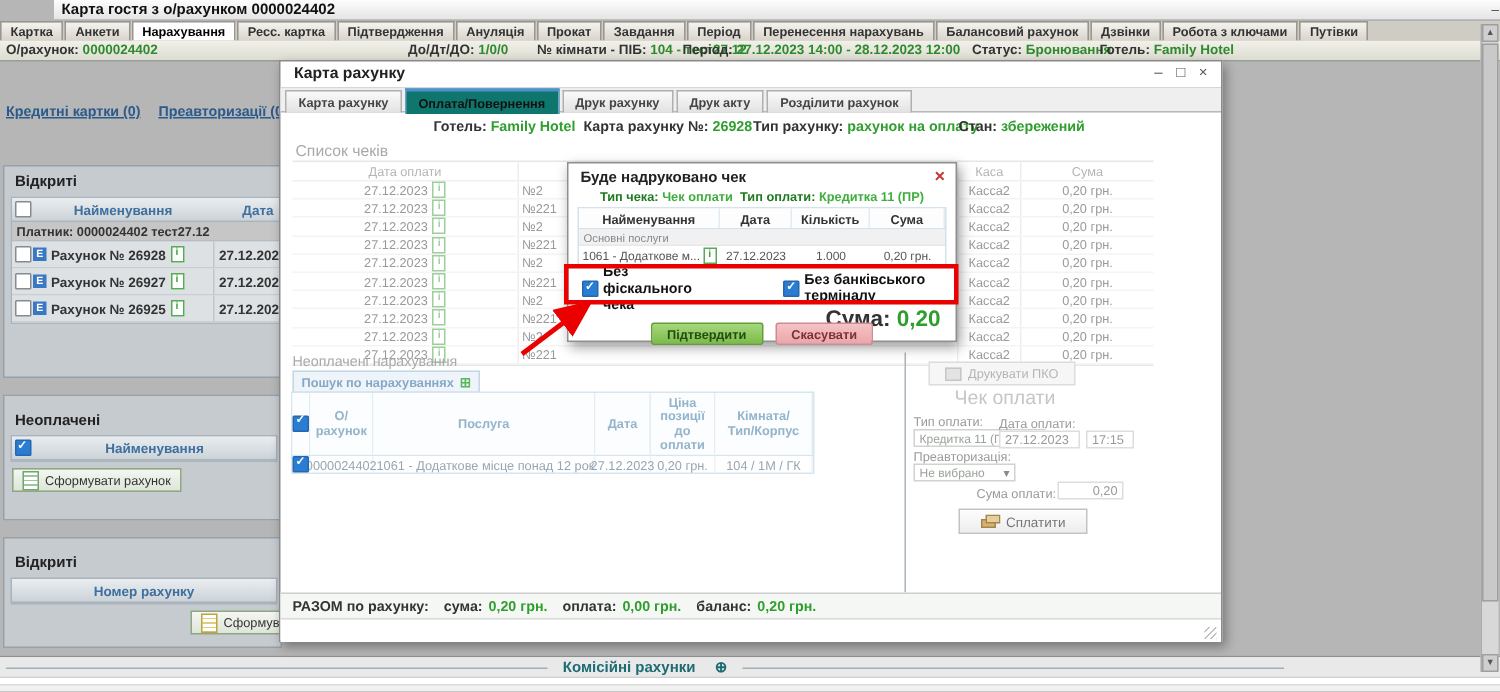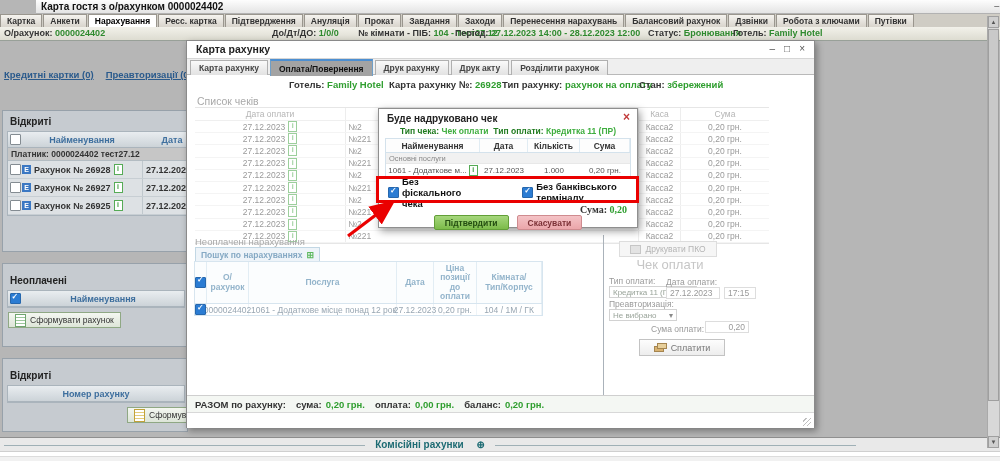--- a/index.html
+++ b/index.html
@@ -88,21 +88,21 @@
   .dialog{position:absolute;left:186px;top:40px;width:629px;height:388px;background:#fff;
           border:1px solid #8a8a8a;box-shadow:2px 3px 7px rgba(0,0,0,.35);z-index:10;box-sizing:border-box;}
   .dtitle{position:absolute;left:0;top:0;width:100%;height:17px;border-bottom:1px solid #d6d6d6;}
   .dtitle .t{position:absolute;left:9px;top:2px;font-size:10.5px;font-weight:bold;color:#222;}
   .dctl{position:absolute;right:9px;top:2px;display:flex;gap:9px;color:#555;font-size:10px;line-height:11px;}
   .dtabs{position:absolute;left:0;top:18px;width:100%;height:16px;background:#efefef;
          border-bottom:1px solid #b9b9b9;display:flex;padding-left:3px;box-sizing:border-box;}
   .dtab{height:14px;margin:1px 2px 0 0;padding:0 8px;display:flex;align-items:center;
         background:linear-gradient(#fafafa,#e2e2e2);border:1px solid #b0b0b0;border-bottom:none;
         font-size:8.5px;font-weight:bold;color:#444;white-space:nowrap;}
-  .dtab.active{background:#a3a3a3;color:#111;border-color:#6f9fc8;border-top:2px solid #4d8fd1;height:15px;margin-top:0;}
+  .dtab.active{background:#0f766e;color:#111;border-color:#6f9fc8;border-top:2px solid #4d8fd1;height:15px;margin-top:0;}
   .dinfo{position:absolute;left:0;top:34px;width:100%;height:18px;font-size:9.5px;}
   .dpair{position:absolute;top:4px;white-space:nowrap;}
   .dpair b{color:#333;} .dpair .v{color:#2f9e2f;font-weight:bold;}
   .dpair:nth-of-type(1){left:102px;} .dpair:nth-of-type(2){left:202px;}
   .dpair:nth-of-type(3){left:315px;} .dpair:nth-of-type(4){left:452px;}
 
   .seclabel{position:absolute;color:#a9a9a9;font-size:10.5px;}
 
   
   .ckt{position:absolute;left:8px;top:66px;width:574px;border-top:1px solid #e6e6e6;
@@ -165,21 +165,21 @@
   .mthead div{height:13px;display:flex;align-items:center;justify-content:center;font-weight:bold;color:#333;
               font-size:8.5px;border-right:1px solid #e1ecf3;background:#fdfdfd;}
   .mthead{border-bottom:1px solid #d4e2ec;}
   .mgroup{height:10px;background:#f1f1f1;color:#888;font-size:7.5px;display:flex;align-items:center;
           padding-left:3px;border-bottom:1px solid #e8e8e8;}
   .mrow div{height:12px;display:flex;align-items:center;justify-content:center;gap:2px;}
   .mcbrow{position:absolute;left:0;top:72px;width:100%;height:22px;display:flex;align-items:center;}
   .mcb{display:flex;align-items:center;gap:3px;font-size:9.5px;font-weight:bold;color:#111;}
   .mcb .cbx{margin:0;}
   .mcb1{margin-left:9px;} .mcb2{margin-left:42px;}
-  .msum{position:absolute;right:10px;top:95px;font-size:10px;font-family:Liberation Serif, serif;}
+  .msum{position:absolute;right:10px;top:95px;font-size:15px;}
   .msum b{color:#333;} .msum .v{color:#2f9e2f;font-weight:bold;}
   .mbtns{position:absolute;left:0;top:106px;width:100%;display:flex;justify-content:center;gap:8px;}
   .btnc{height:13px;padding:0 10px;display:flex;align-items:center;font-size:8.5px;font-weight:bold;
         border-radius:2px;cursor:pointer;}
   .btn-confirm{background:linear-gradient(#a6d77d,#7cbb4a);border:1px solid #629f37;color:#234d10;}
   .btn-cancel{background:linear-gradient(#f4c3c6,#eba6aa);border:1px solid #cf8b8f;color:#7c3136;}
 
   
   .ann-rect{position:absolute;left:376px;top:176px;width:263px;height:27px;border:3px solid #ea0000;
             z-index:40;box-sizing:border-box;pointer-events:none;}
@@ -218,21 +218,21 @@
       <div class="mtab">
         <span>Ануляція</span>
       </div>
       <div class="mtab">
         <span>Прокат</span>
       </div>
       <div class="mtab">
         <span>Завдання</span>
       </div>
       <div class="mtab">
-        <span>Заходи</span>
+        <span>Період</span>
       </div>
       <div class="mtab">
         <span>Перенесення нарахувань</span>
       </div>
       <div class="mtab">
         <span>Балансовий рахунок</span>
       </div>
       <div class="mtab">
         <span>Дзвінки</span>
       </div>

